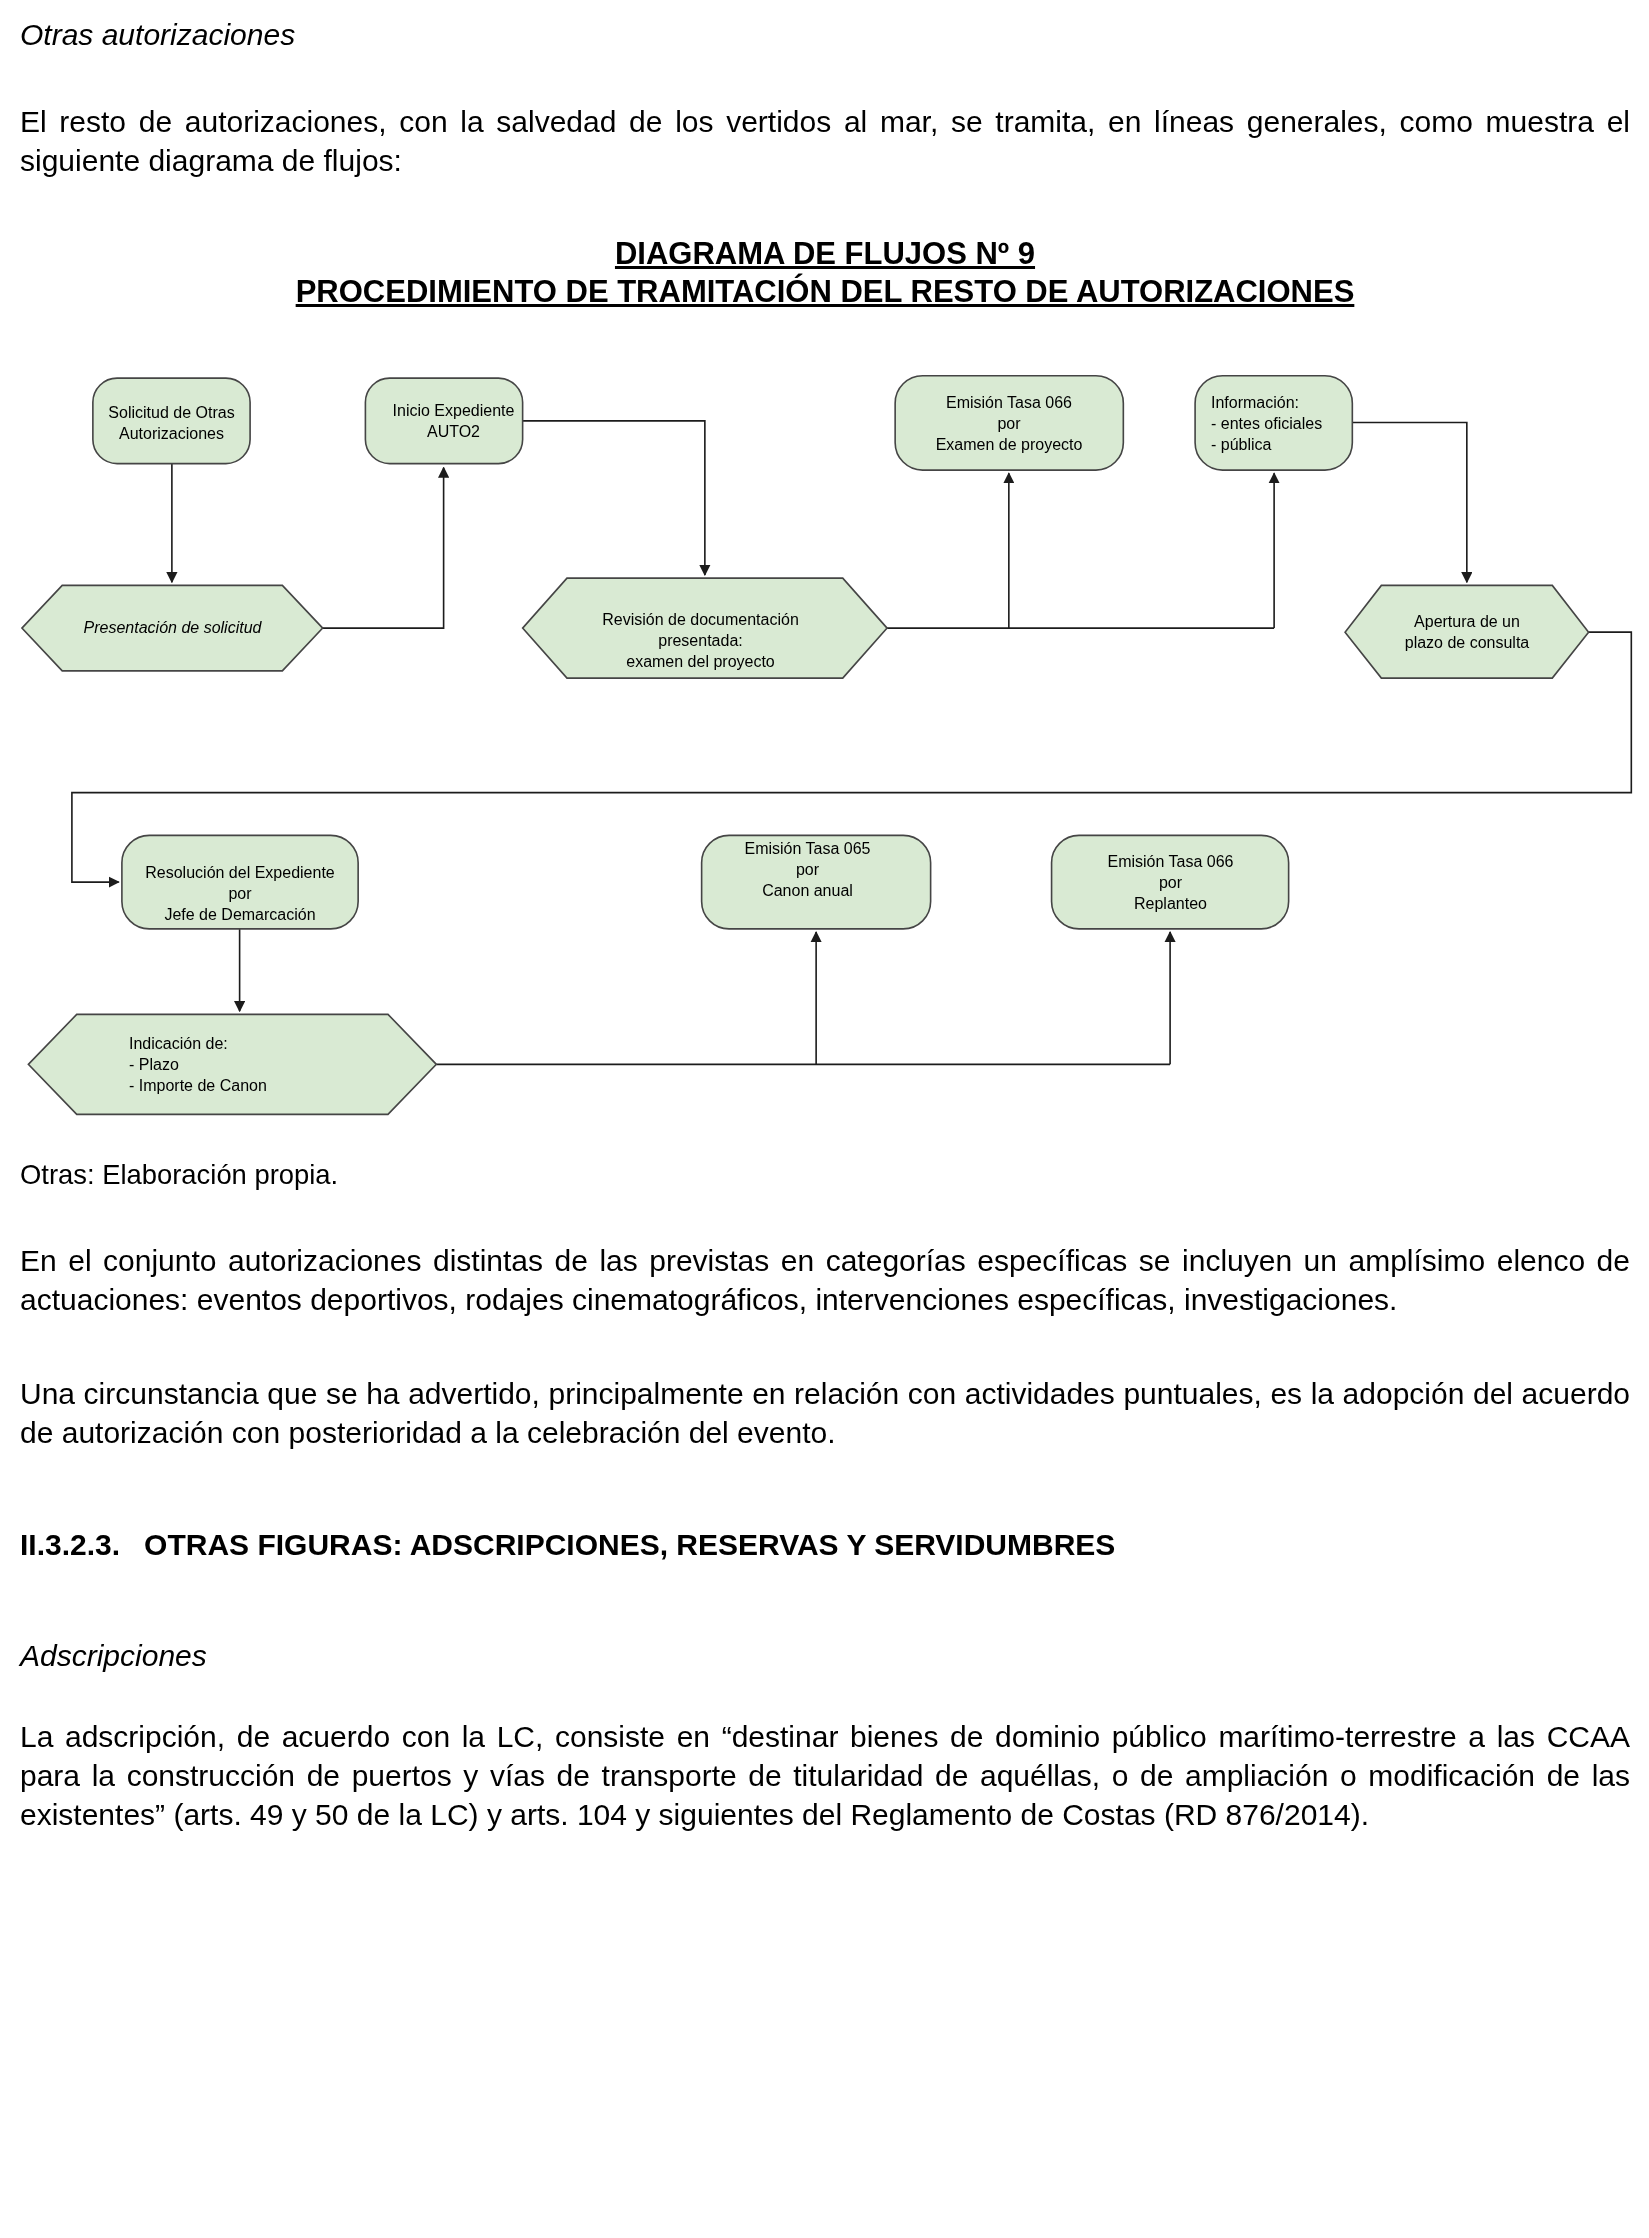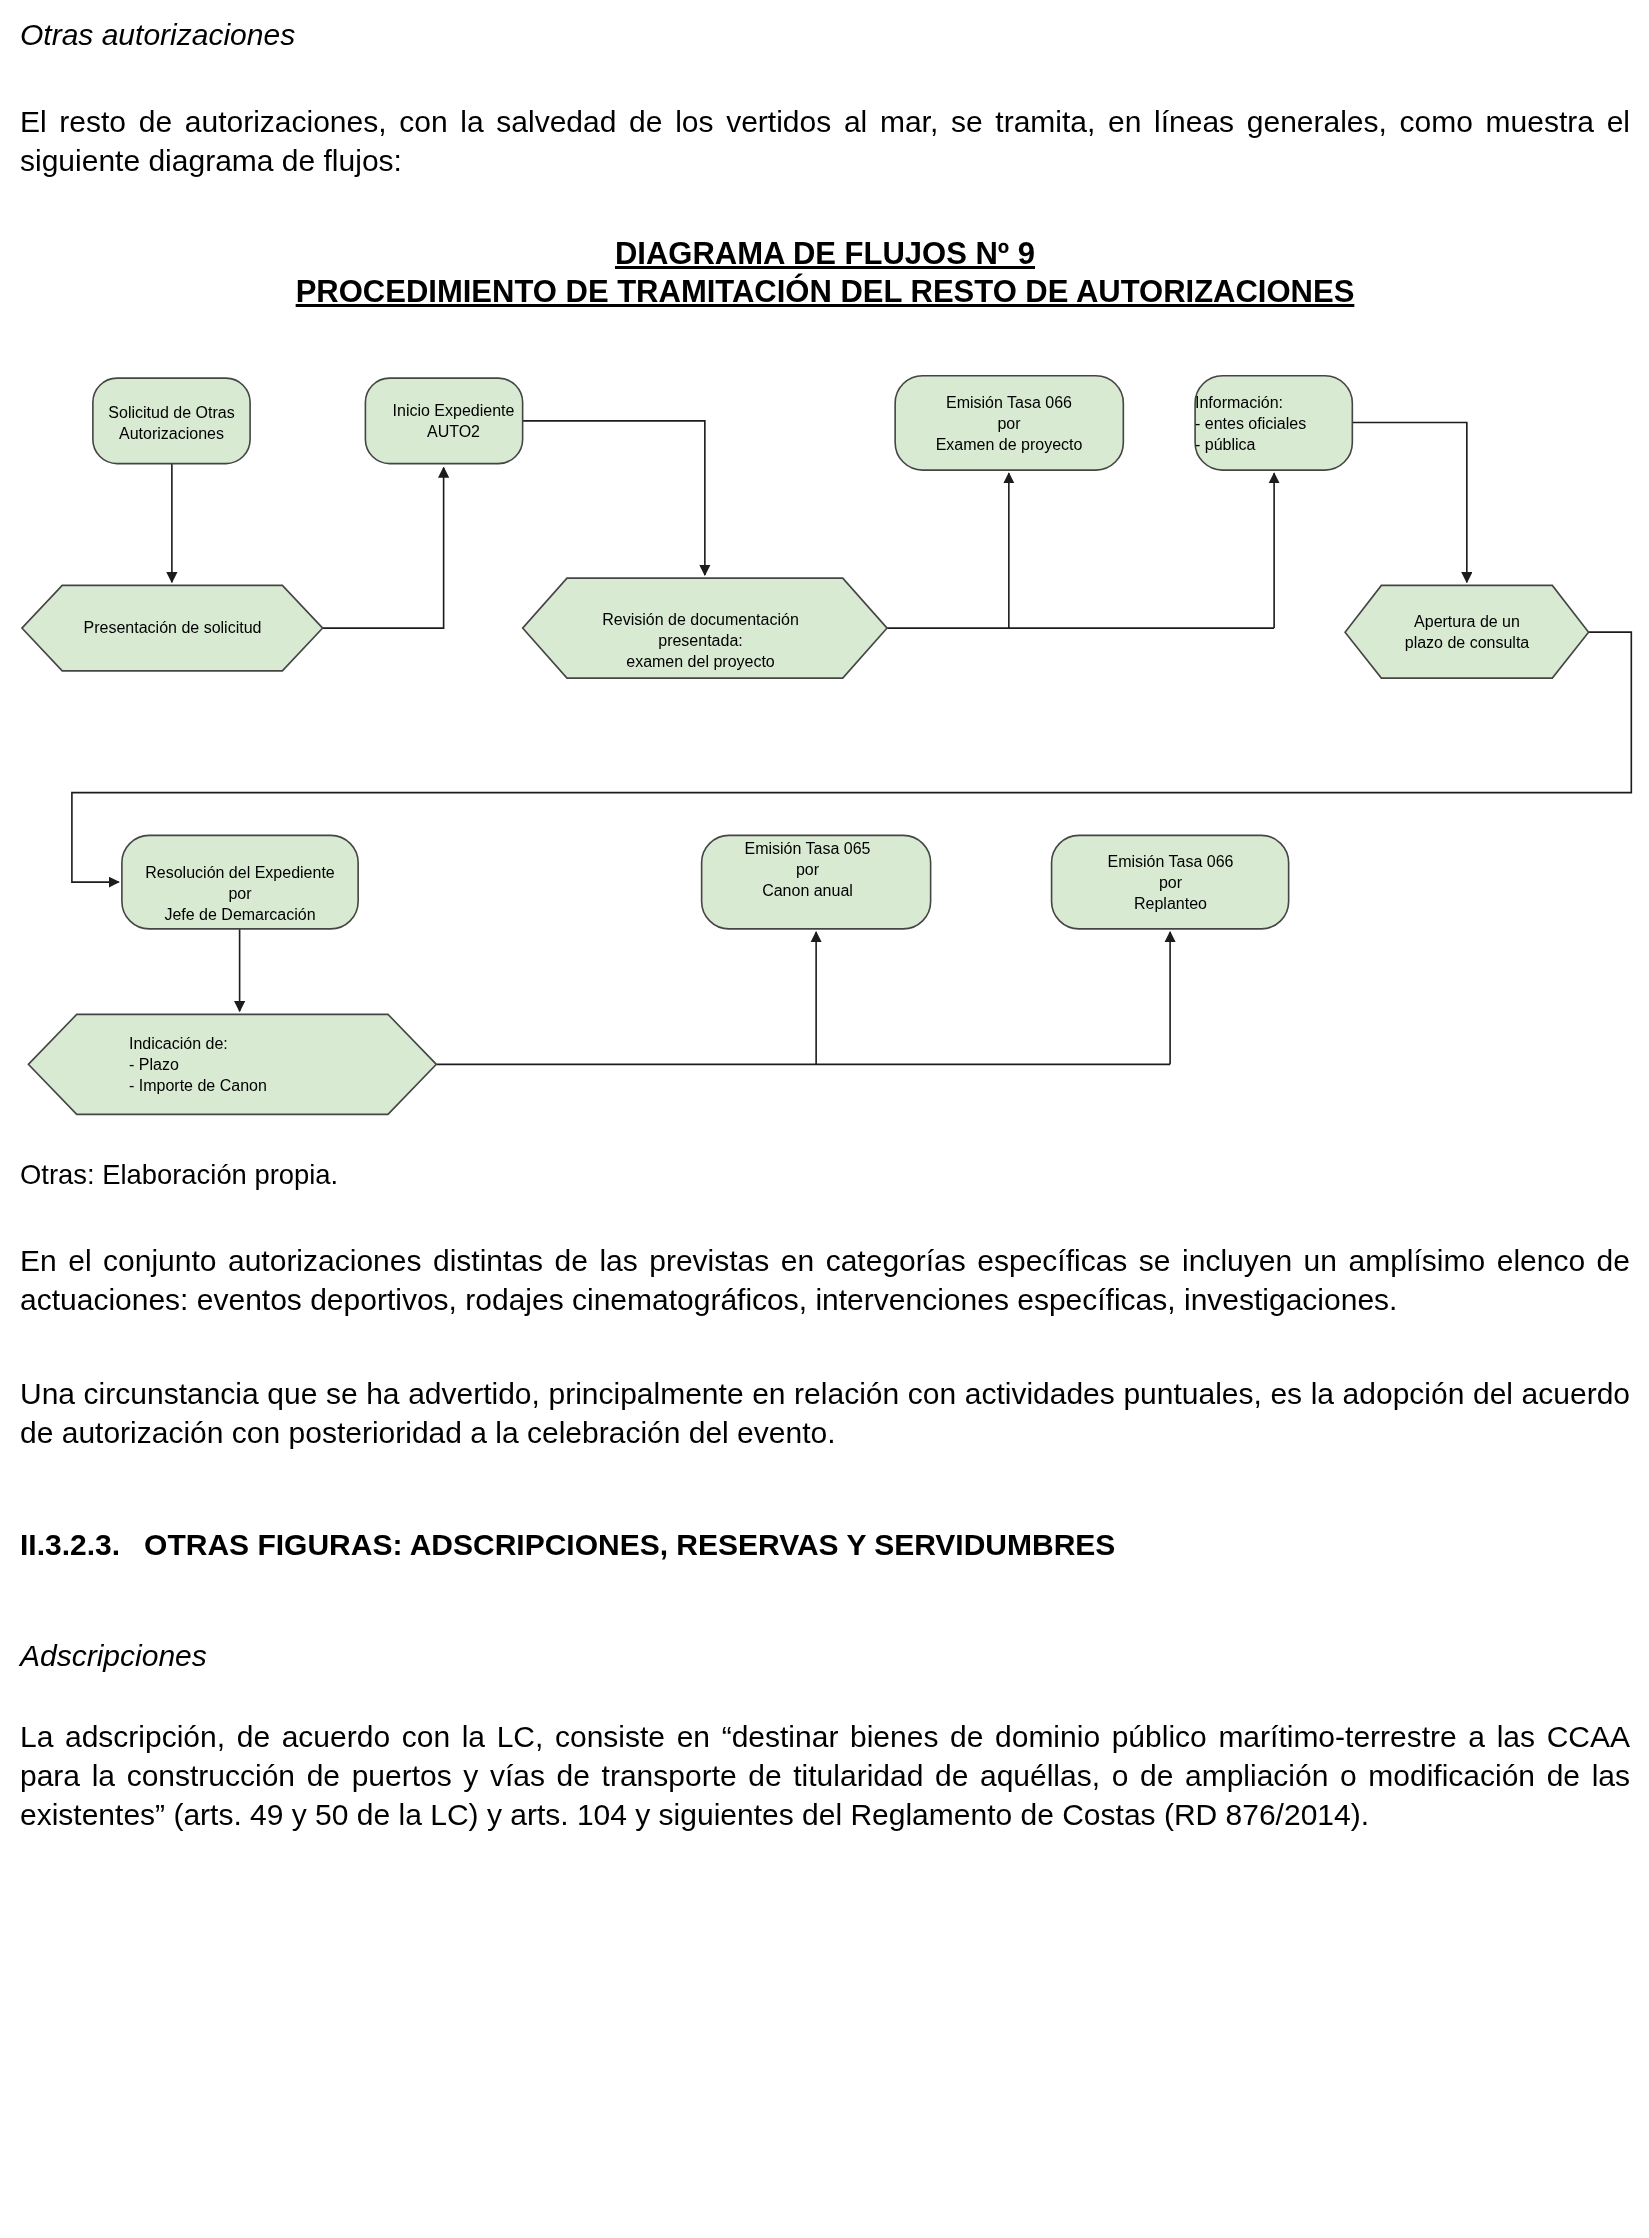--- a/index.html
+++ b/index.html
@@ -132,24 +132,24 @@
       <polygon class="flow-shape" points="35,876 95,814 481,814 541,876 481,938 95,938" fill="#d9ead3" stroke="#454545"></polygon>
     </svg>
 
     <div class="node-label" style="left:93px; top:24px; width:157px; height:81px;border-radius:8px;">Solicitud de Otras
 Autorizaciones</div>
     <div class="node-label" style="left:365px; top:20px; width:157px; height:85px;padding-left:20px;">Inicio Expediente
 AUTO2</div>
     <div class="node-label" style="left:895px; top:18px; width:228px; height:94px;">Emisión Tasa 066
 por
 Examen de proyecto</div>
-    <div class="node-label left" style="left:1195px; top:18px; width:137px; height:94px; ">Información:
+    <div class="node-label left" style="left:1195px; top:18px; width:137px; height:94px; padding-left:16px;">Información:
 - entes oficiales
 - pública</div>
-    <div class="node-label" style="left:22px; top:227px; width:301px; height:85px;">Presentación de solicitud</div>
+    <div class="node-label" style="left:22px; top:227px; width:301px; height:85px;font-style:italic;">Presentación de solicitud</div>
     <div class="node-label" style="left:518px; top:220px; width:365px; height:125px;">Revisión de documentación
 presentada:
 examen del proyecto</div>
     <div class="node-label" style="left:1345px; top:227px; width:244px; height:93px;">Apertura de un
 plazo de consulta</div>
     <div class="node-label" style="left:122px; top:477px; width:236px; height:116px;">Resolución del Expediente
 por
 Jefe de Demarcación</div>
     <div class="node-label" style="left:702px; top:464px; width:187px; height:94px;padding-left:24px;">Emisión Tasa 065
 por

